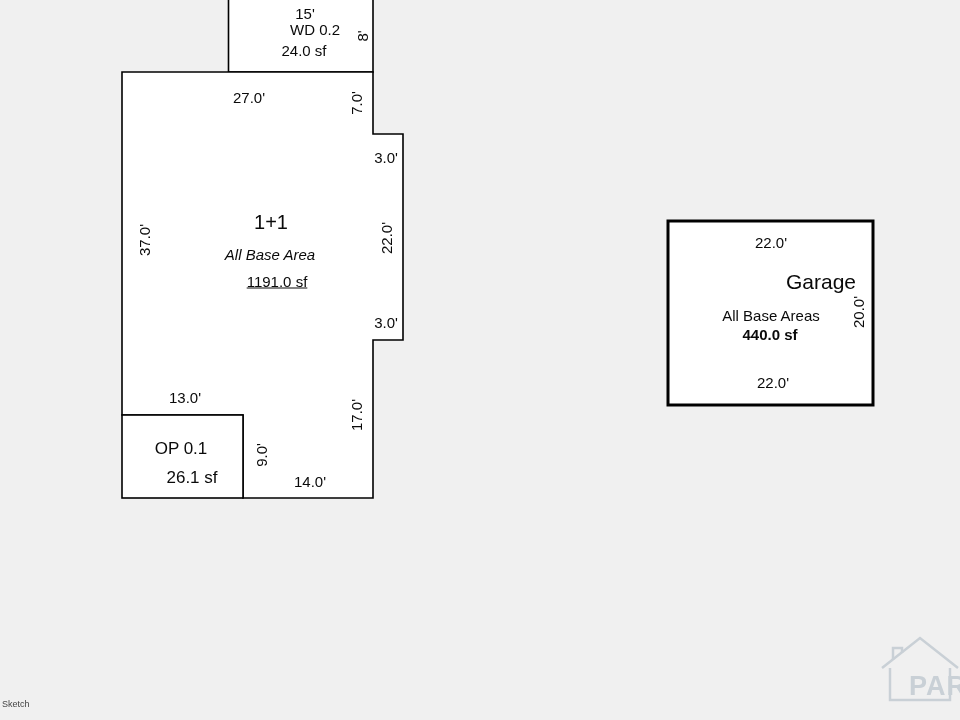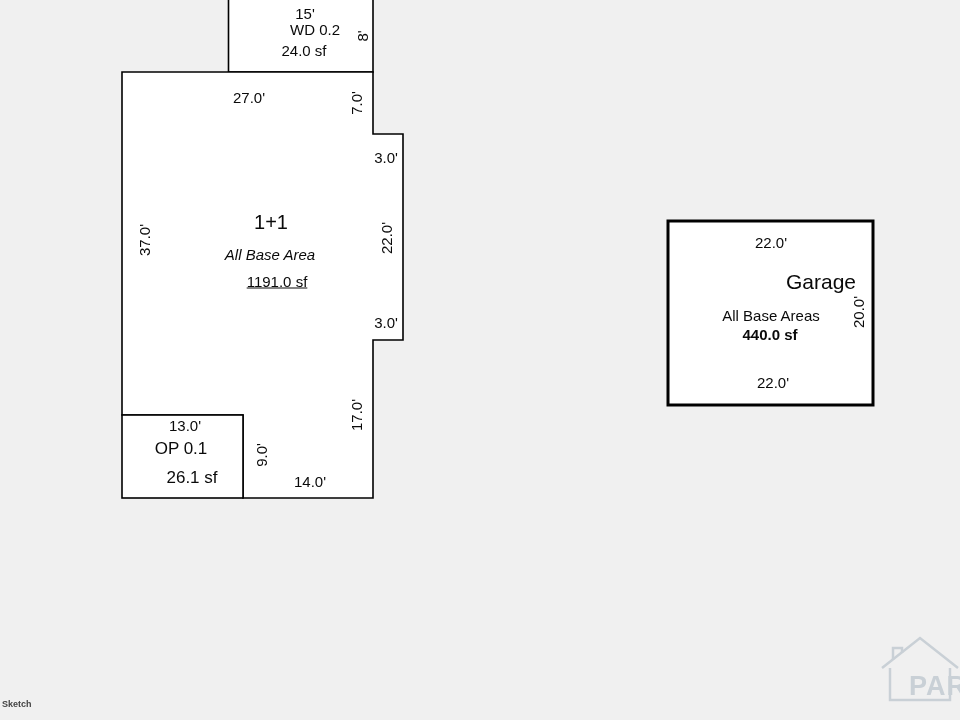--- a/index.html
+++ b/index.html
@@ -41,21 +41,20 @@
   .lbl.med {
     font-size: 21px;
   }
   .lbl.op {
     font-size: 17px;
   }
   .lbl.tiny {
     font-size: 9px;
     transform: none;
     color: #444;
-    font-weight: bold;
   }
   .lbl.watermark-text {
     font-size: 27px;
     font-weight: bold;
     color: #c9d0d6;
     letter-spacing: 1px;
   }
 </style>
 </head>
 <body>
@@ -84,21 +83,21 @@
   <div class="lbl" style="left:304px; top:50px;">24.0 sf</div>
   <div class="lbl v" style="left:362px; top:36px;">8'</div>
 
   <div class="lbl" style="left:249px; top:97px;">27.0'</div>
   <div class="lbl v" style="left:356px; top:103px;">7.0'</div>
   <div class="lbl" style="left:386px; top:157px;">3.0'</div>
   <div class="lbl v" style="left:386px; top:238px;">22.0'</div>
   <div class="lbl" style="left:386px; top:322px;">3.0'</div>
   <div class="lbl v" style="left:356px; top:415px;">17.0'</div>
   <div class="lbl v" style="left:144px; top:240px;">37.0'</div>
-  <div class="lbl" style="left:185px; top:397px;margin-top:28px;">13.0'</div>
+  <div class="lbl" style="left:185px; top:397px;">13.0'</div>
   <div class="lbl v" style="left:261px; top:455px;">9.0'</div>
   <div class="lbl" style="left:310px; top:481px;">14.0'</div>
 
   <div class="lbl big" style="left:271px; top:222px;">1+1</div>
   <div class="lbl" style="left:270px; top:254px;font-style:italic;">All Base Area</div>
   <div class="lbl" style="left:277px; top:281px;text-decoration:underline;">1191.0 sf</div>
 
   <div class="lbl op" style="left:181px; top:448px;">OP 0.1</div>
   <div class="lbl op" style="left:192px; top:477px;">26.1 sf</div>
 

